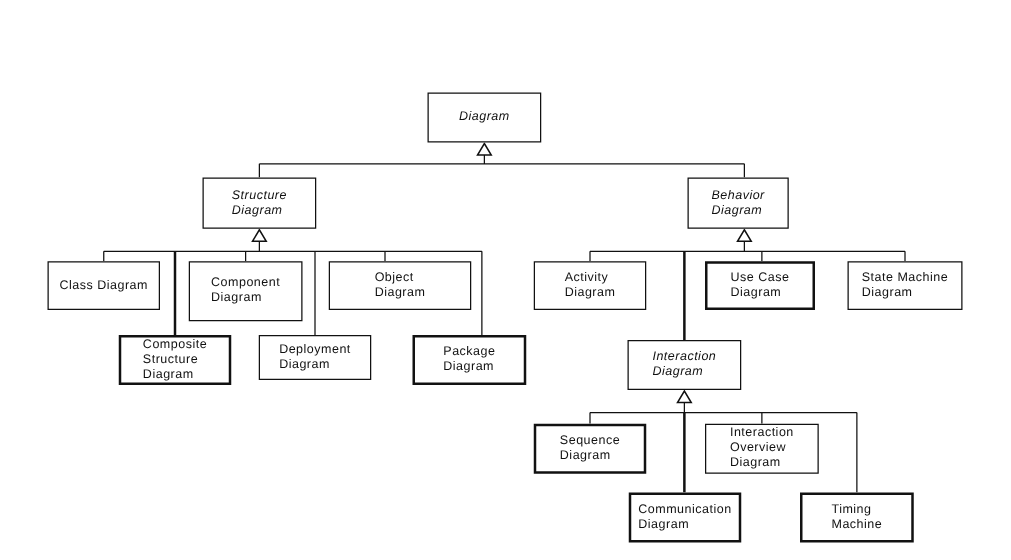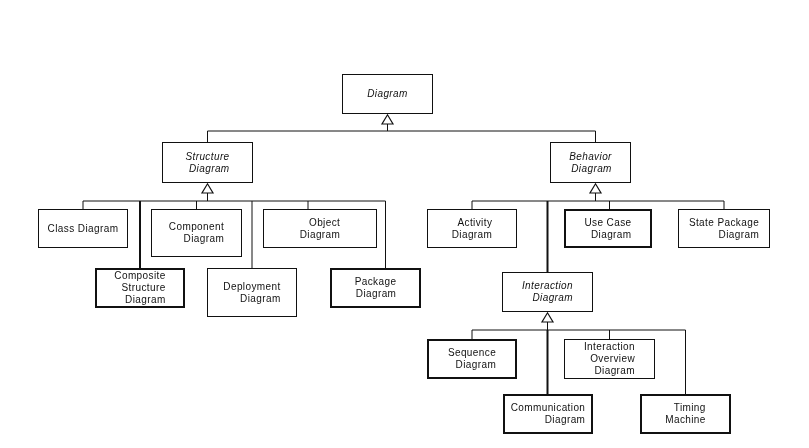--- a/index.html
+++ b/index.html
@@ -21,21 +21,21 @@
     top: 0;
   }
   .node {
     position: absolute;
     box-sizing: border-box;
     border: 1px solid #111111;
     background: #ffffff;
     display: flex;
     align-items: center;
     justify-content: center;
-    text-align: right;
+    text-align: left;
     font-size: 10px;
     line-height: 12px;
     letter-spacing: 0.4px;
     color: #111111;
     white-space: pre-line;
   }
   .node.abstract {
     font-style: italic;
   }
   .node.heavy {
@@ -97,28 +97,28 @@
 
   <div class="node" style="left:263px;top:209px;width:114px;height:39px">Object
 Diagram</div>
 
   <div class="node" style="left:427px;top:209px;width:90px;height:39px">Activity
 Diagram</div>
 
   <div class="node heavy" style="left:564px;top:209px;width:88px;height:39px">Use Case
 Diagram</div>
 
-  <div class="node" style="left:678px;top:209px;width:92px;height:39px">State Package
+  <div class="node" style="left:678px;top:209px;width:92px;height:39px">State Machine
 Diagram</div>
 
   <div class="node heavy" style="left:95px;top:268px;width:90px;height:40px">Composite
 Structure
 Diagram</div>
 
-  <div class="node" style="left:207px;top:268px;width:90px;height:49px">Deployment
+  <div class="node" style="left:207px;top:268px;width:90px;height:36px">Deployment
 Diagram</div>
 
   <div class="node heavy" style="left:330px;top:268px;width:91px;height:40px">Package
 Diagram</div>
 
   <div class="node abstract" style="left:502px;top:272px;width:91px;height:40px">Interaction
 Diagram</div>
 
   <div class="node heavy" style="left:427px;top:339px;width:90px;height:40px">Sequence
 Diagram</div>

